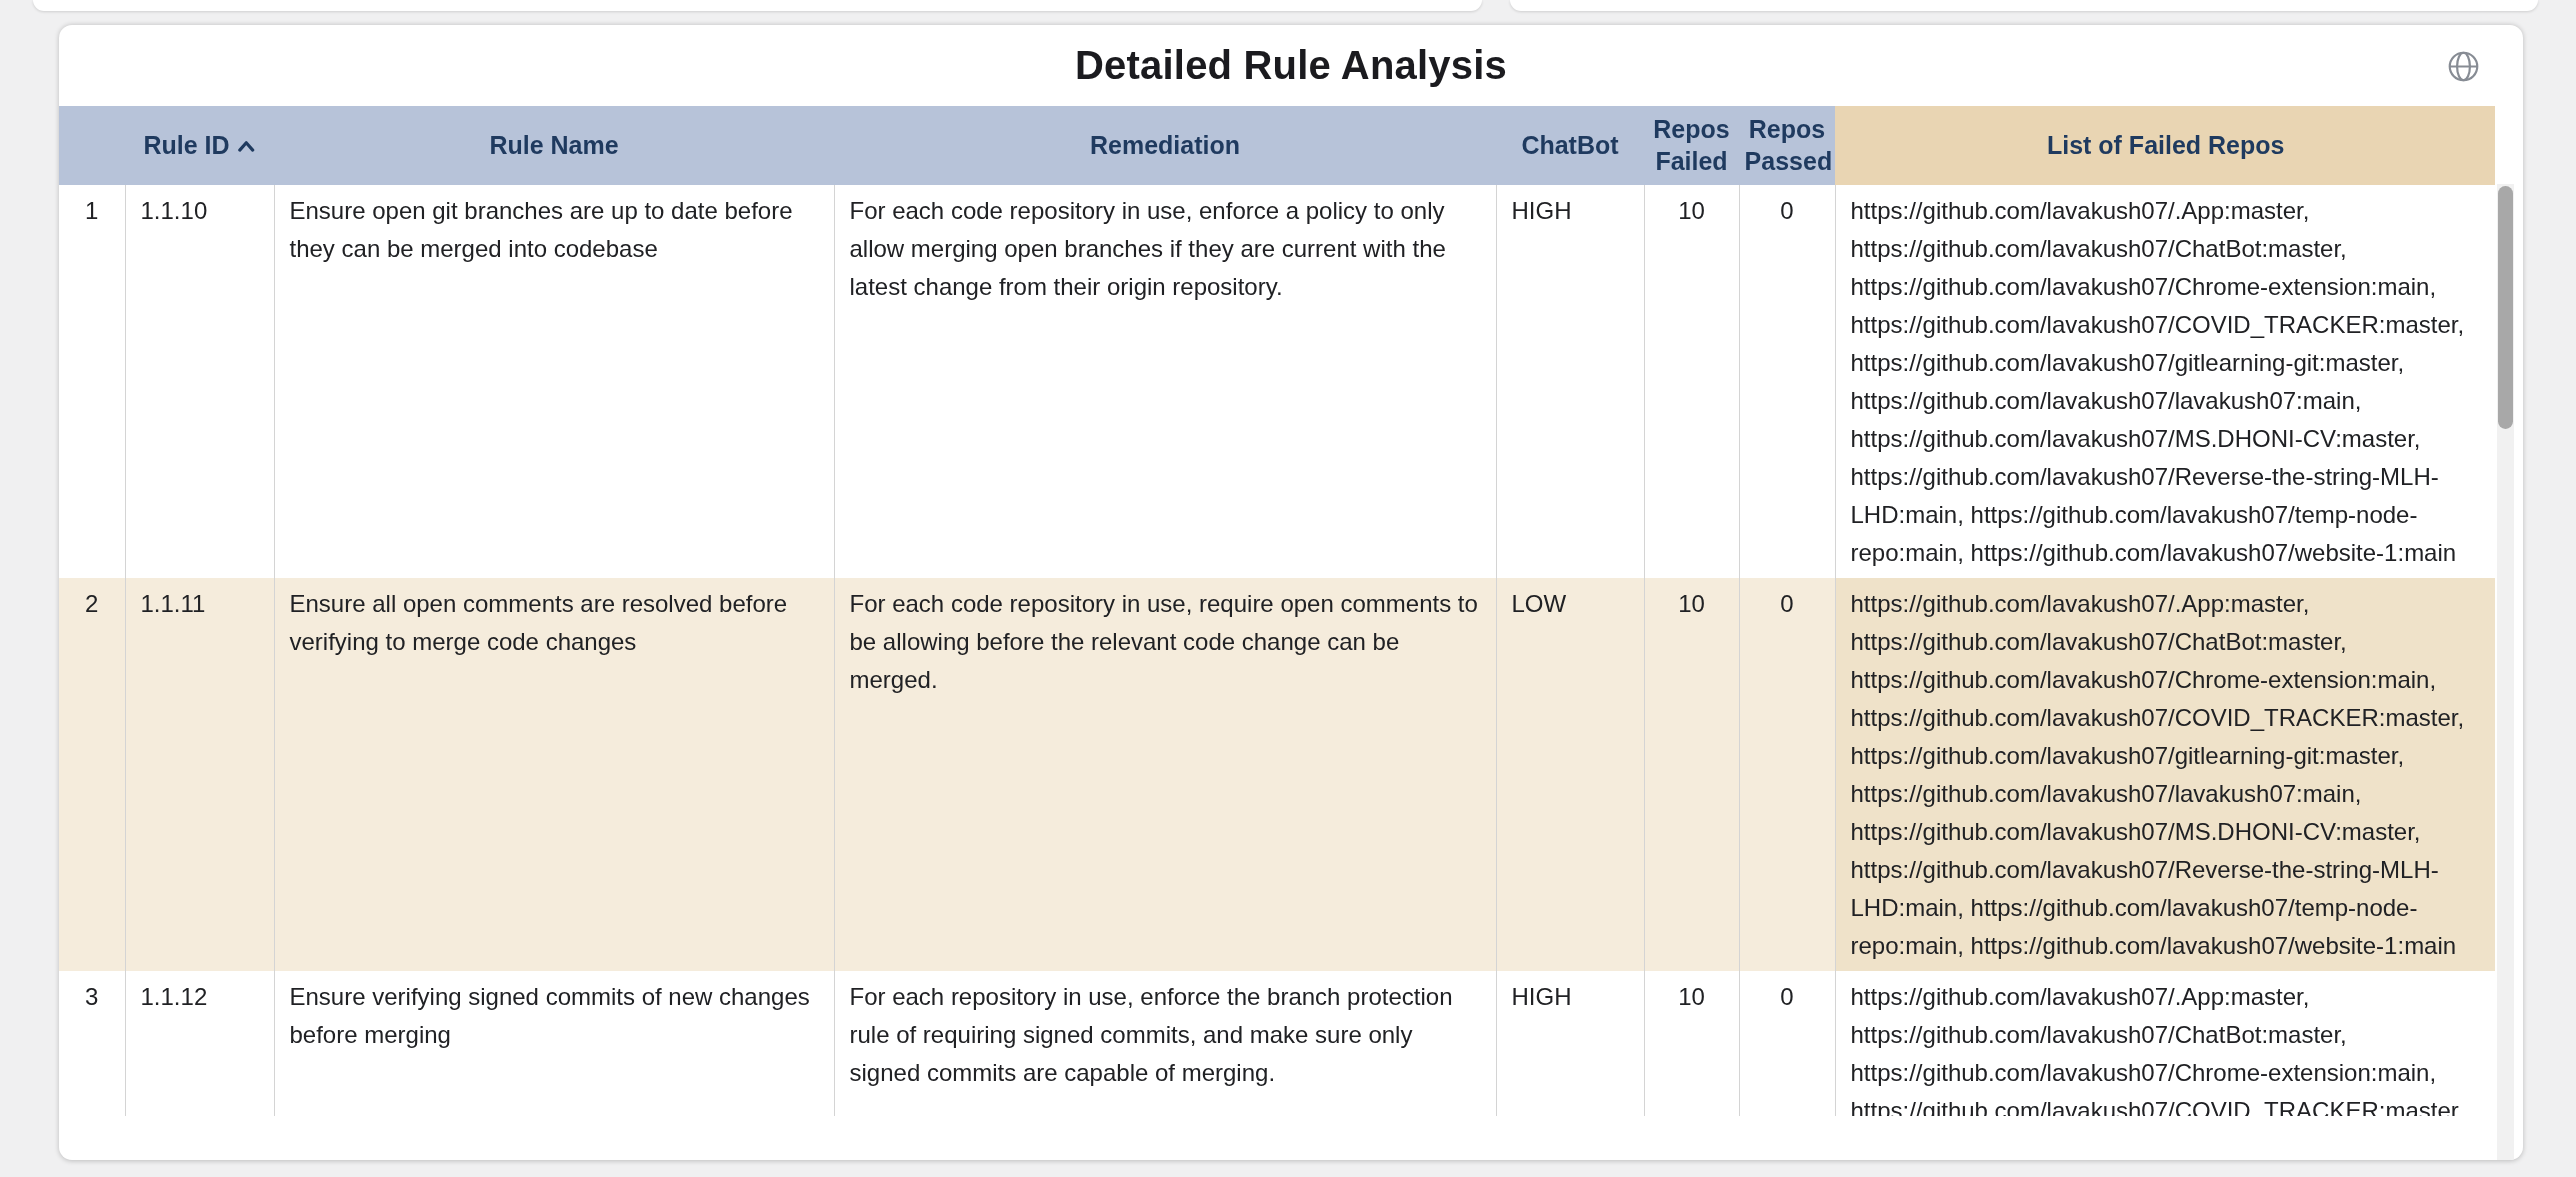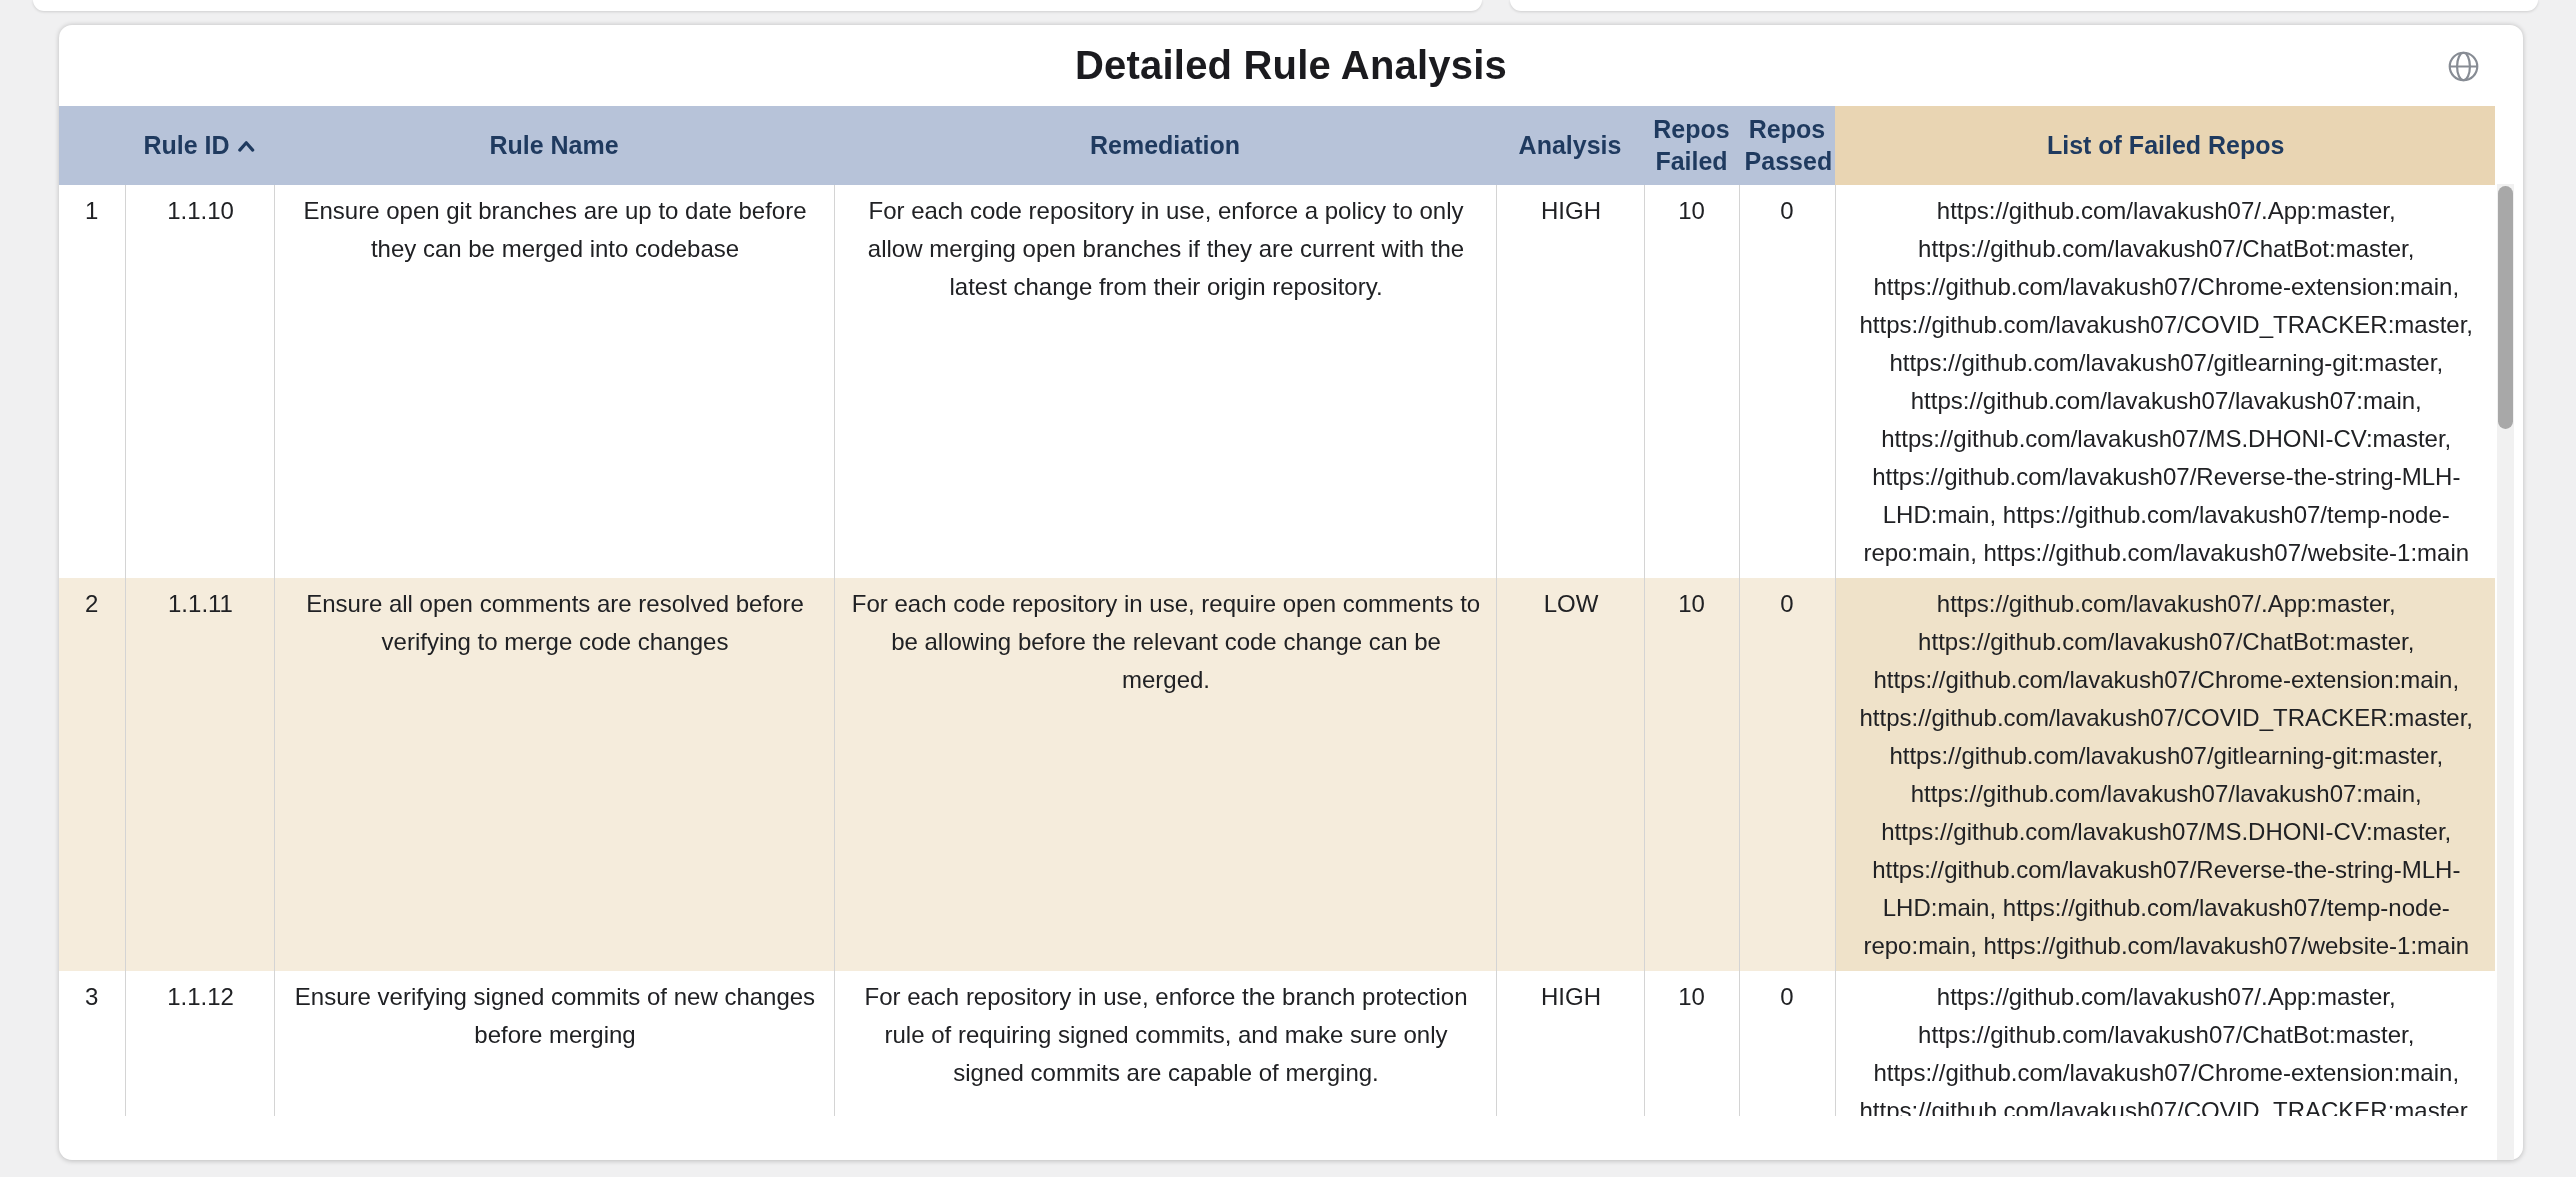--- a/index.html
+++ b/index.html
@@ -104,21 +104,20 @@
 
   tbody tr { height: 393px; }
   td {
     vertical-align: top;
     font-size: 24px;
     line-height: 38px;
     color: var(--body-text, #202124);
     padding: 7.4px 13px 5.6px 15px;
     overflow-wrap: break-word;
     word-wrap: break-word;
-    text-align: center;
   }
   td + td { border-left: 0.9px solid var(--grid-line, #d4d4d4); }
   tr.striped td { background: var(--stripe-bg, #f5ecdc); }
   tr.striped td.col-list { background: var(--stripe-accent-bg, #efe2c9); }
   td.col-idx, td.col-failed, td.col-passed {
     text-align: center;
     padding-left: 3.7px;
     padding-right: 3.7px;
   }
 
@@ -177,21 +176,21 @@
         <thead>
           <tr>
             <th></th>
             <th>
               <span>Rule ID</span><svg class="sort-caret" width="18.5" height="12" viewBox="0 0 20 13" fill="none">
                   <polyline points="3,11 10,3 17,11" stroke="#1f3a5f" stroke-width="3.4" stroke-linecap="round" stroke-linejoin="round"></polyline>
                 </svg>
             </th>
             <th>Rule Name</th>
             <th>Remediation</th>
-            <th>Analysis</th>
+            <th>ChatBot</th>
             <th>Repos Failed</th>
             <th>Repos Passed</th>
             <th class="th-accent">List of Failed Repos</th>
           </tr>
         </thead>
         <tbody>
             <tr>
               <td class="col-idx">1</td>
               <td class="col-ruleid">1.1.10</td>
               <td class="col-name">Ensure open git branches are up to date before they can be merged into codebase</td>

